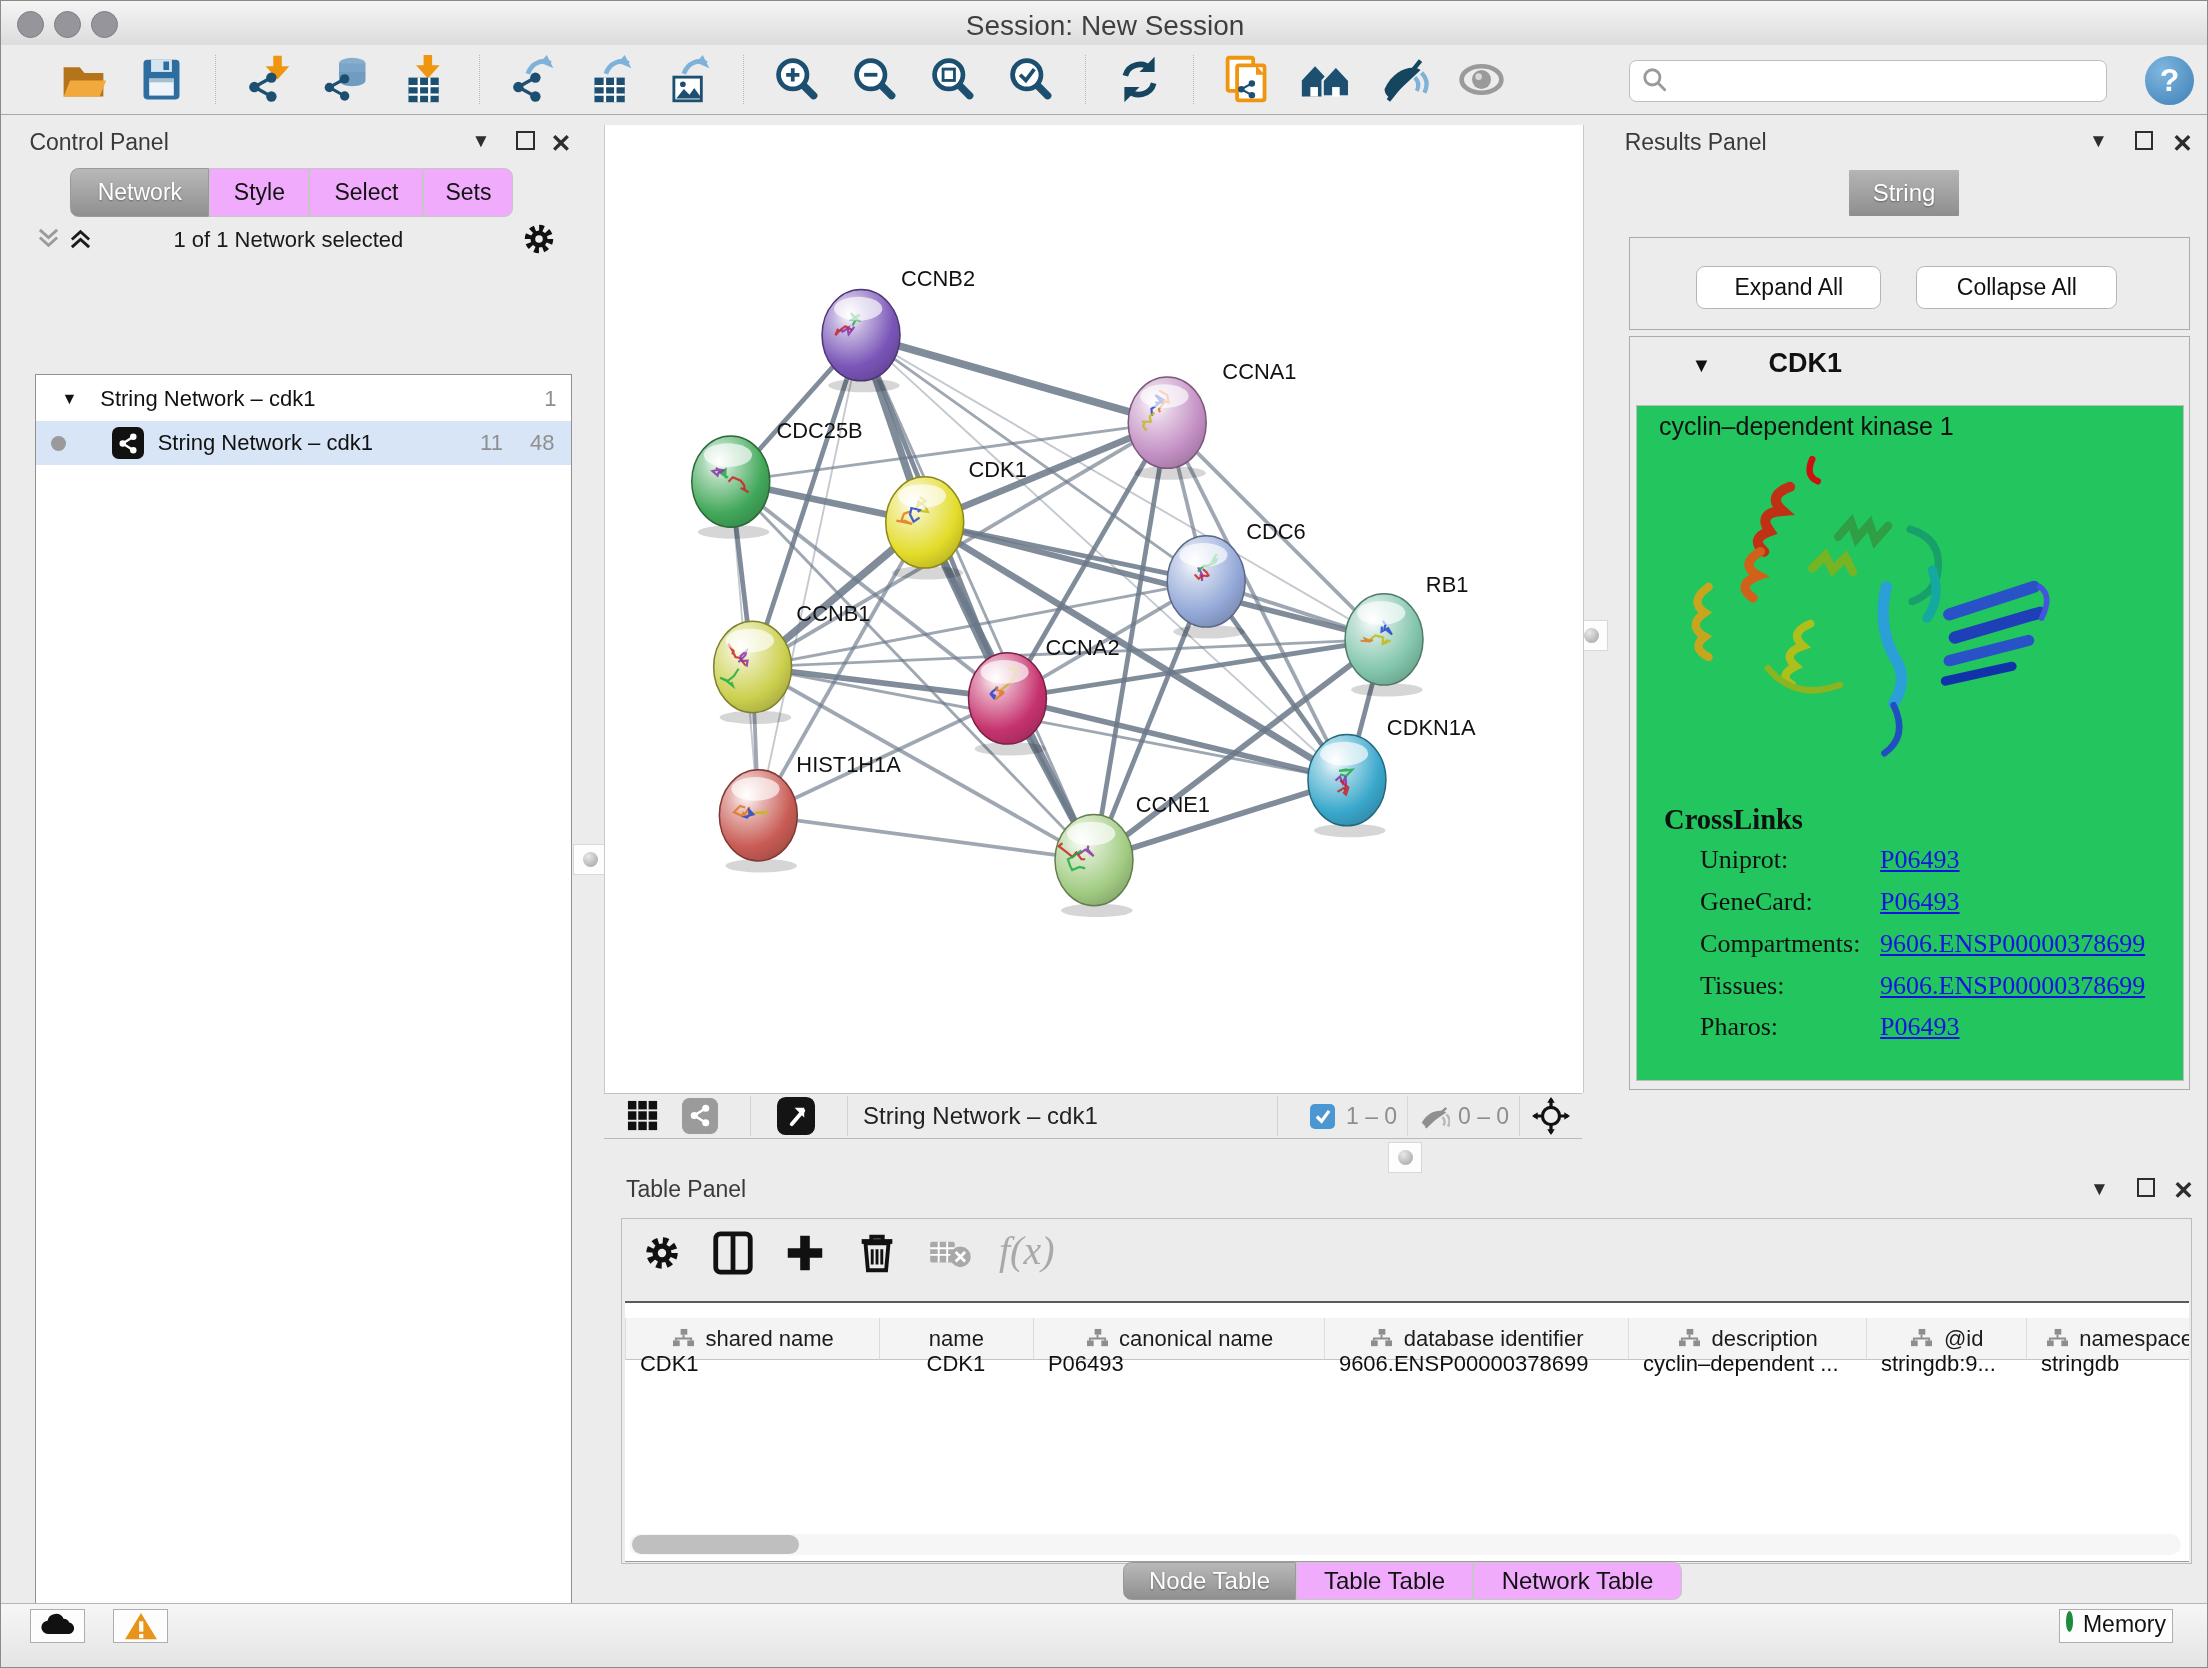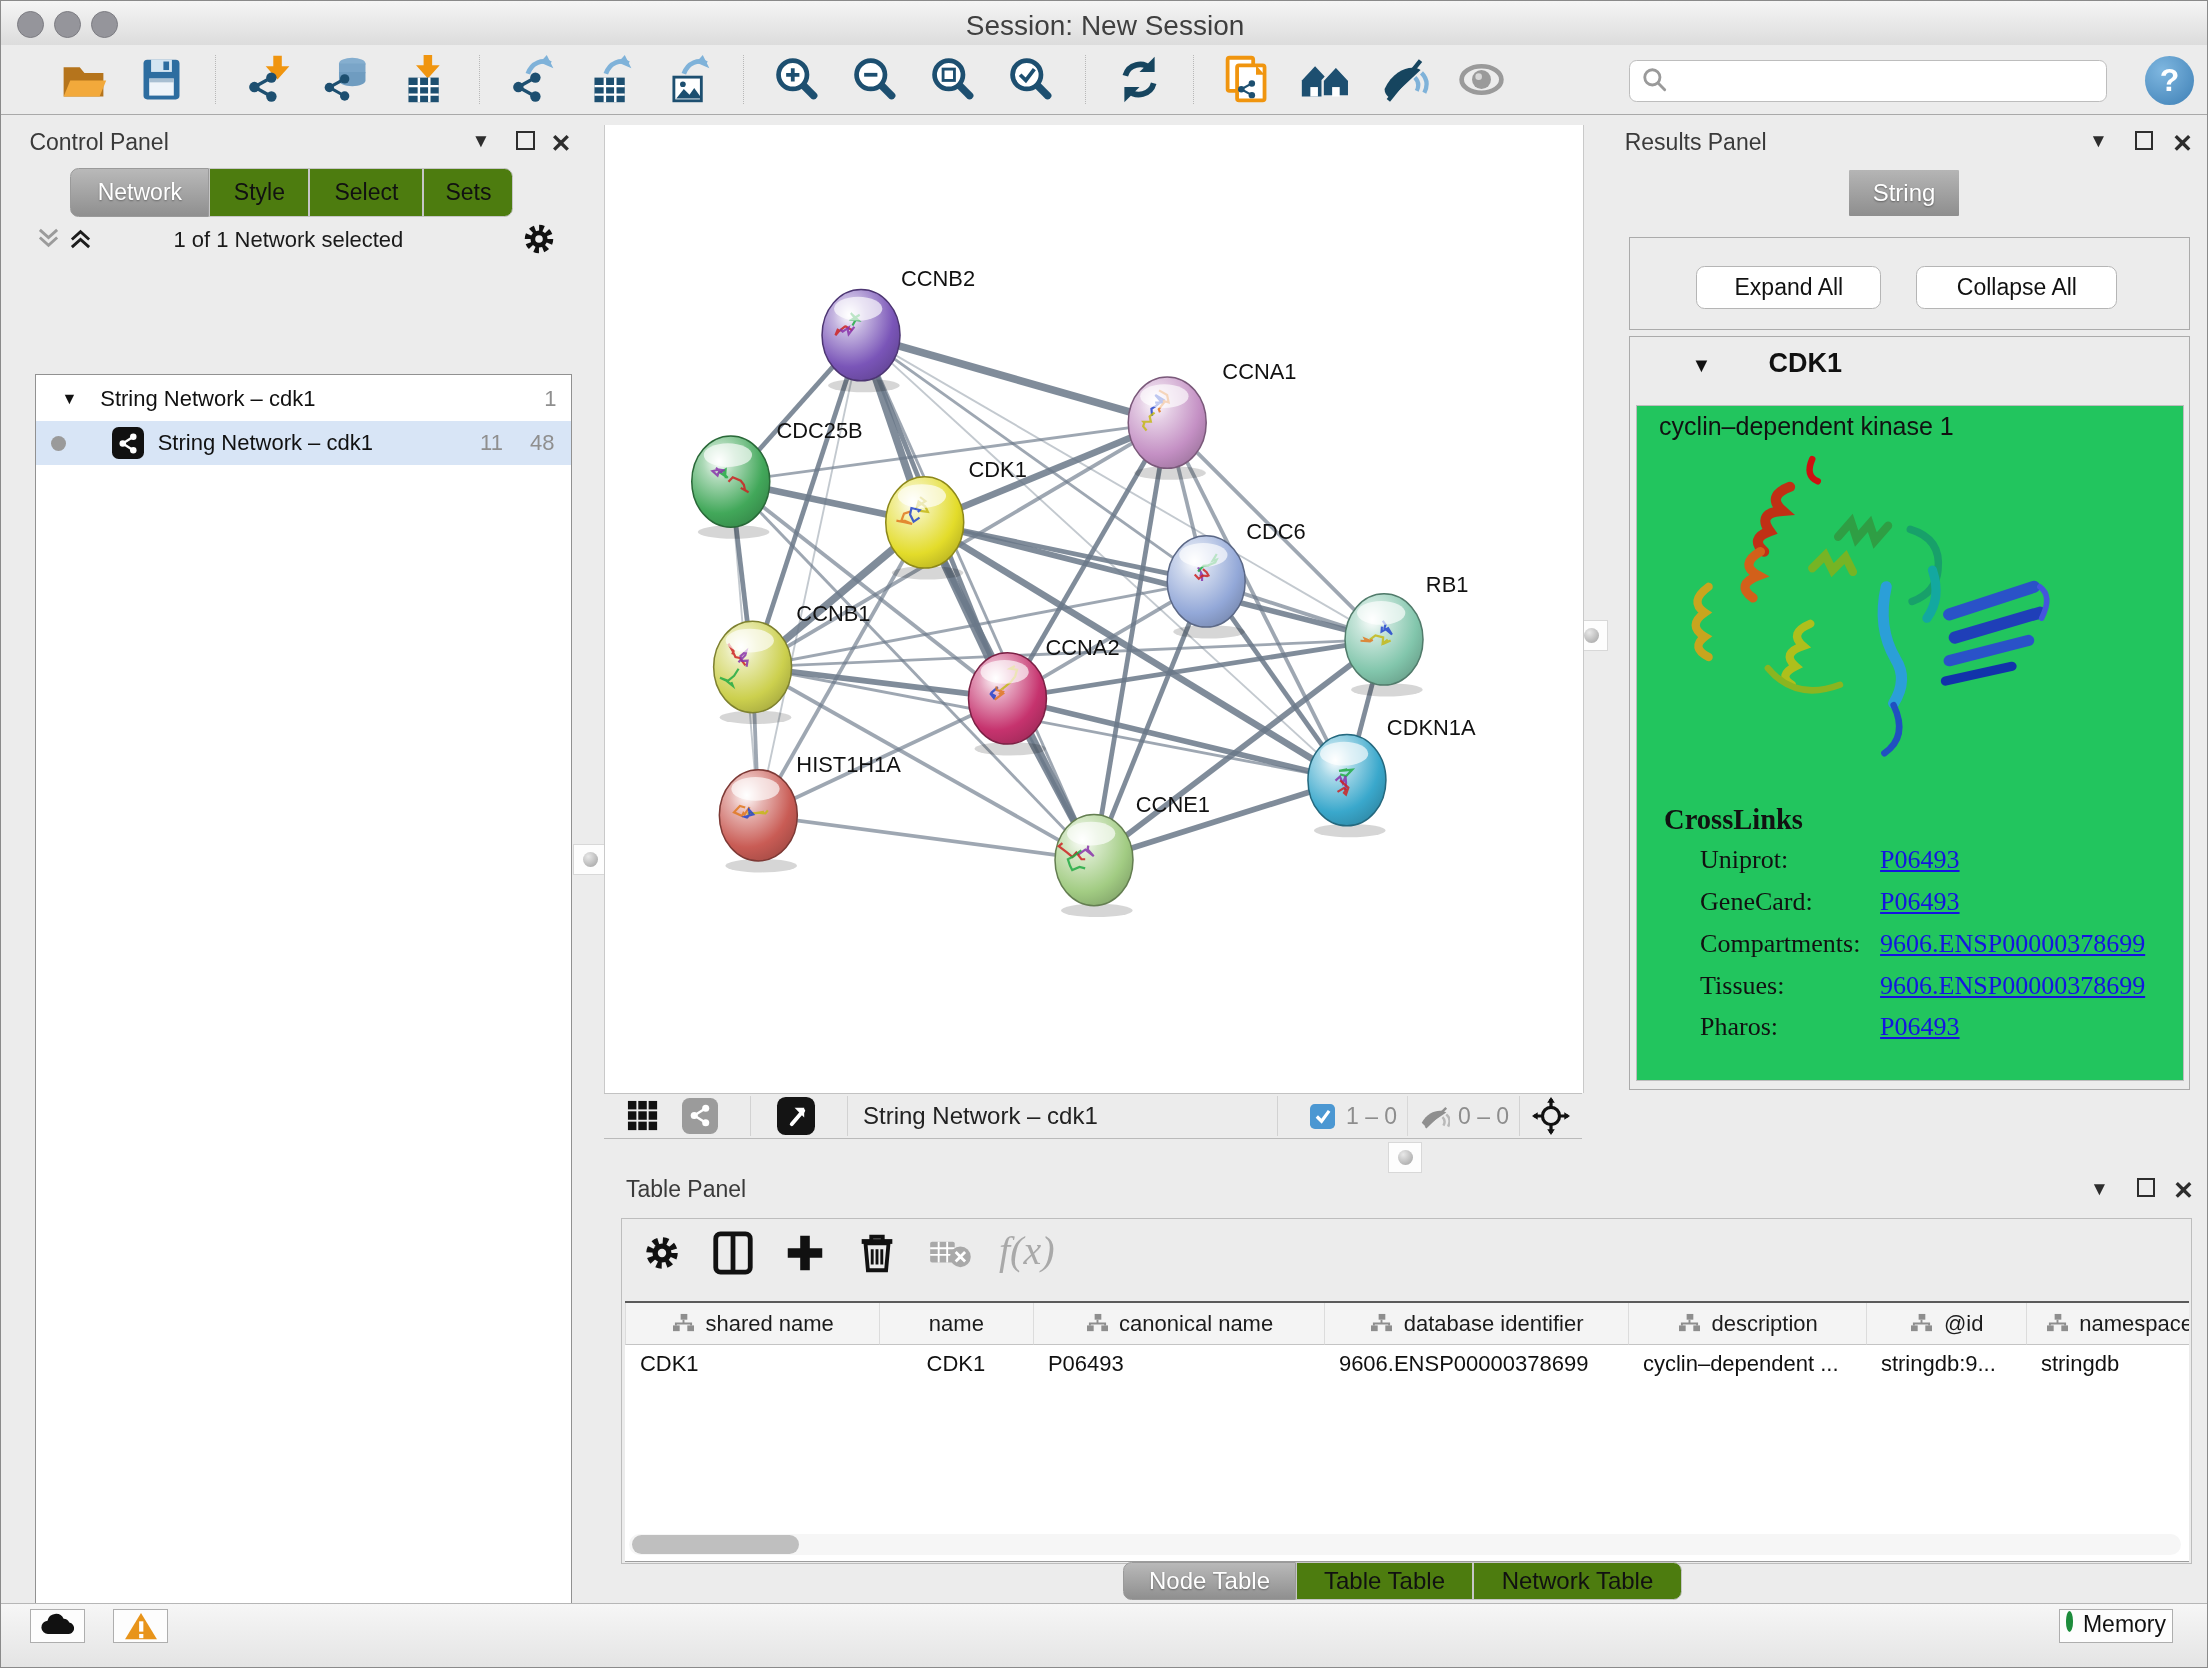--- a/index.html
+++ b/index.html
@@ -23,21 +23,21 @@
   .search-box input{border:none;outline:none;font-size:21px;flex:1;background:transparent;
                     font-family:"Liberation Sans",sans-serif}
   .help-btn{left:2144px;top:55px;width:49px;height:49px;border-radius:50%;border:none;cursor:pointer;
             background:radial-gradient(circle at 35% 30%,#7fb7e0,#3d7fb5);color:#fff;font-size:32px;
             font-weight:bold;line-height:49px;text-align:center;padding:0}
   
   .panel-title{font-size:23px;color:#3a3a3a}
   .panel-ctrl{color:#2d2d2d;font-size:19px}
   .float-box{width:14.3px;height:14.3px;border:2.9px solid #2d2d2d;display:inline-block}
   
-  .cp-tab,.bt-tab{height:49px;box-sizing:border-box;border:1px solid #c6c6c6;background:#4d7c0f;
+  .cp-tab,.bt-tab{height:49px;box-sizing:border-box;border:1px solid #c6c6c6;background:#f0abfc;
        font-size:23px;color:#111;display:flex;align-items:center;justify-content:center;cursor:pointer;
        font-family:"Liberation Sans",sans-serif}
   .tab-sel{background:linear-gradient(#b9b9b9,#8f8f8f);color:#fff;text-shadow:0 1px 1.9px rgba(0,0,0,.35);
            border-color:#9a9a9a}
   .cp-list{left:23px;top:255px;width:535px;height:1314px;background:#fff;border:1.9px solid #919191}
   .tree-row{position:absolute;left:0;width:100%;height:44px;display:flex;align-items:center}
   .tree-sel{background:#d8e5f6}
   .num-gray{color:#8f8f8f}
   .share-badge{width:32px;height:32px;border-radius:6.7px;background:#111;display:inline-flex;
                align-items:center;justify-content:center}
@@ -59,21 +59,21 @@
               font-size:24px;text-align:center;line-height:46px;text-shadow:0 1px 1.9px rgba(0,0,0,.4)}
   .serif{font-family:"Liberation Serif",serif}
   .cl-row{position:absolute;left:0;width:100%;height:42px}
   .cl-label{position:absolute;left:63px;font-size:26px;color:#111}
   .cl-value{position:absolute;left:243px;font-size:26px;color:#1414e0;text-decoration:underline;cursor:pointer}
   
   .tp-container{left:620px;top:1217px;width:1569px;height:344px;border:1px solid #bdbdbd;background:#ececec}
   .tp-btn{background:none;border:none;padding:0;cursor:pointer}
   .node-table{left:2.9px;top:82px;width:1564px;height:258px;background:#fff;border-top:2.9px solid #5a5a5a;
               border-bottom:1px solid #9c9c9c;overflow:hidden}
-  .th-cell{position:absolute;top:0;height:42px;background:#f4f4f4;border-bottom:1px solid #c4c4c4;
+  .th-cell{position:absolute;top:15px;height:42px;background:#f4f4f4;border-bottom:1px solid #c4c4c4;
            border-left:1px solid #dcdcdc;display:flex;align-items:center;justify-content:center;
            gap:9.5px;font-size:22px;color:#1c1c1c;box-sizing:border-box;cursor:pointer}
   .td-cell{position:absolute;top:42px;height:38px;font-size:22px;color:#111;display:flex;
            align-items:center;padding-left:15px;box-sizing:border-box;white-space:nowrap;overflow:hidden}
   .hscroll{position:absolute;left:3.8px;bottom:5.7px;height:21px;width:1552px;background:#f6f6f6;border-radius:10.5px}
   .hthumb{position:absolute;left:3.8px;top:1px;width:167px;height:19px;background:#bfbfbf;border-radius:9.5px}
   .bt-tabs{left:1122px;top:1561px;display:flex}
   
   .statusbar{left:0;top:1602px;width:2208px;height:67px;background:linear-gradient(#f6f6f6,#e3e3e3);
              border-top:1px solid #b6b6b6}

